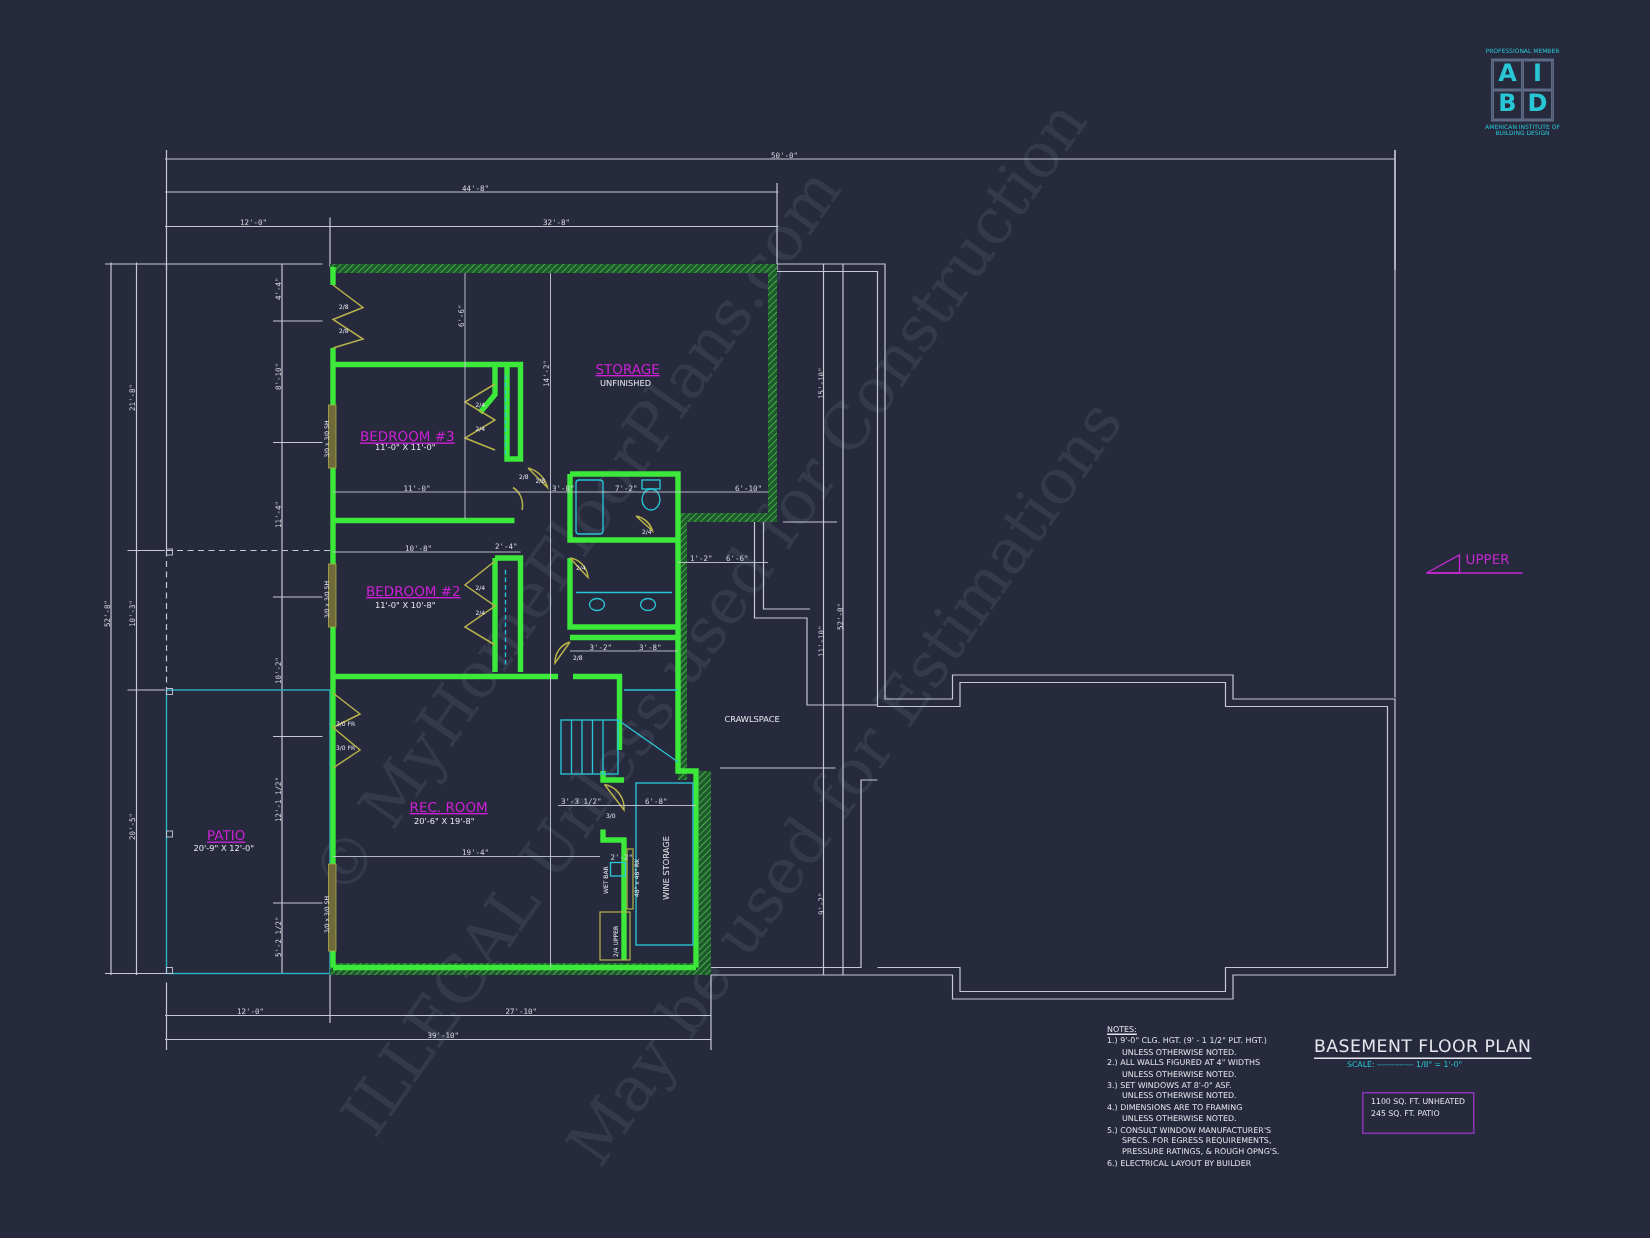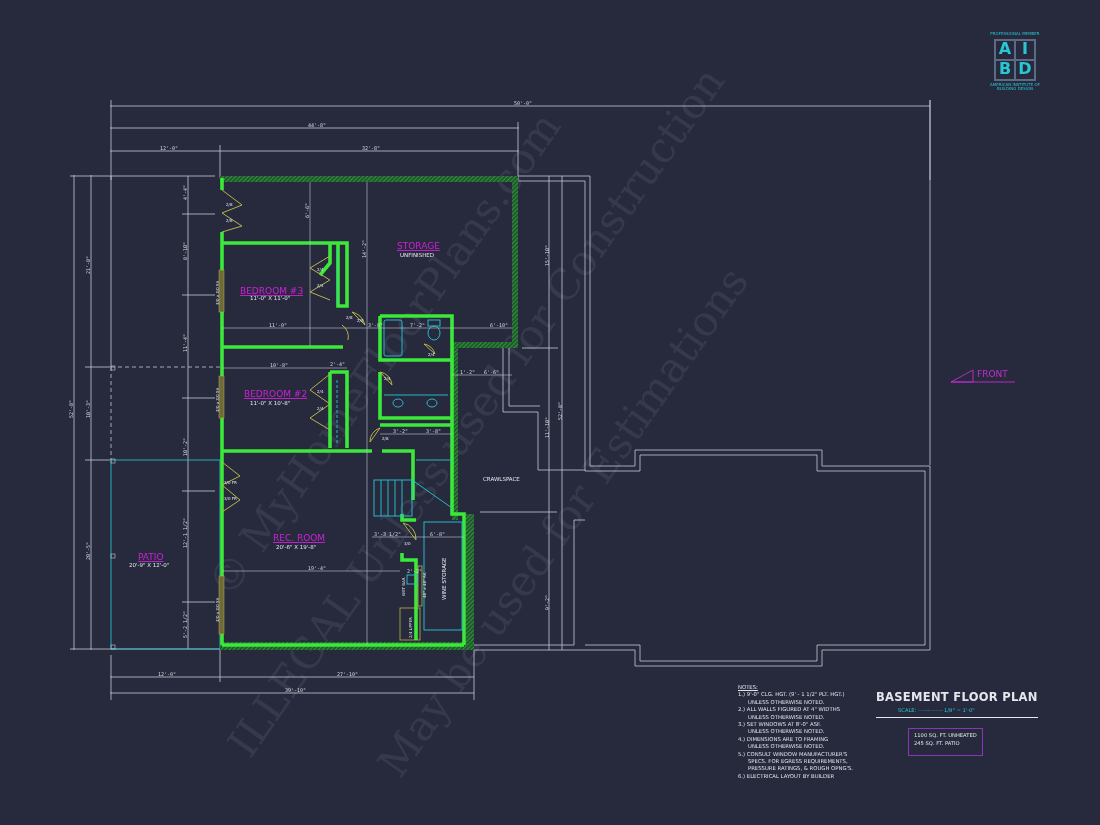--- a/index.html
+++ b/index.html
@@ -7,21 +7,21 @@
   svg{position:absolute;left:0;top:0;}
   .dim{font-family:"DejaVu Sans Mono",monospace;font-size:5px;fill:#d8d8e0;}
   .lbl{font-family:"DejaVu Sans",sans-serif;}
   .room{font-size:9px;fill:#d020d8;text-decoration:underline;}
   .roomsub{font-size:5.5px;fill:#e8e8f0;}
   .small{font-size:4px;fill:#e8e8f0;}
   .wm{font-family:"DejaVu Serif",serif;fill:#9aa0b8;opacity:0.13;}
   .notes{position:absolute;left:738px;top:684px;font-family:"DejaVu Sans",sans-serif;font-size:5.3px;color:#e2e2ea;line-height:7.4px;}
   .notes .hd{text-decoration:underline;}
   .notes .ind{padding-left:10px;}
-  .title{position:absolute;left:876px;top:690px;font-family:"DejaVu Sans",sans-serif;font-size:11.5px;letter-spacing:0.3px;color:#e6e6ee;border-bottom:1px solid #e6e6ee;padding-bottom:13px;font-weight:bold;}
+  .title{position:absolute;left:876px;top:690px;font-family:"DejaVu Sans",sans-serif;font-size:11.5px;letter-spacing:0.3px;color:#e6e6ee;border-bottom:1px solid #e6e6ee;padding-bottom:1px;}
   .scale{position:absolute;left:898px;top:707px;font-size:5.2px;color:#29c6d6;font-family:"DejaVu Sans",sans-serif;white-space:pre;}
   .area{position:absolute;left:908px;top:728px;width:75px;height:28px;border:1px solid #8a34b8;font-size:5.2px;color:#e6e6ee;line-height:7.5px;padding:3px 0 0 5px;box-sizing:border-box;}
   .logo{position:absolute;left:985px;top:32px;width:60px;text-align:center;color:#29c6d6;font-size:4px;line-height:4.5px;font-family:"DejaVu Sans",sans-serif;}
   .logo .box{width:40px;height:40px;margin:2px auto;border:1px solid #5c6a84;display:grid;grid-template-columns:1fr 1fr;grid-template-rows:1fr 1fr;}
   .logo .box span{display:flex;align-items:center;justify-content:center;font-size:16px;font-weight:bold;color:#29c6d6;border:0.5px solid #5c6a84;}
   .front{position:absolute;left:977px;top:369px;font-size:9px;color:#c42ad0;font-family:"DejaVu Sans",sans-serif;}
 </style>
 </head>
 <body>
 
@@ -251,21 +251,21 @@
     <text class="small" transform="translate(426,598) rotate(-90)">48" x 48" RK</text>
     <text class="small" transform="translate(412,638) rotate(-90)">2/4 UPPER</text>
   </g>
 
   <g stroke="#c42ad0" stroke-width="0.9" fill="none">
     <polyline points="951,382 973,370 973,382 951,382"></polyline>
     <line x1="951" y1="382" x2="1015" y2="382"></line>
   </g>
 </svg>
 
-<div class="front">FRONT</div>
+<div class="front">UPPER</div>
 
 <div class="logo">
   <div>PROFESSIONAL MEMBER</div>
   <div class="box">
     <span>A</span>
     <span>I</span>
     <span>B</span>
     <span>D</span>
   </div>
   <div>AMERICAN INSTITUTE OF BUILDING DESIGN</div>

